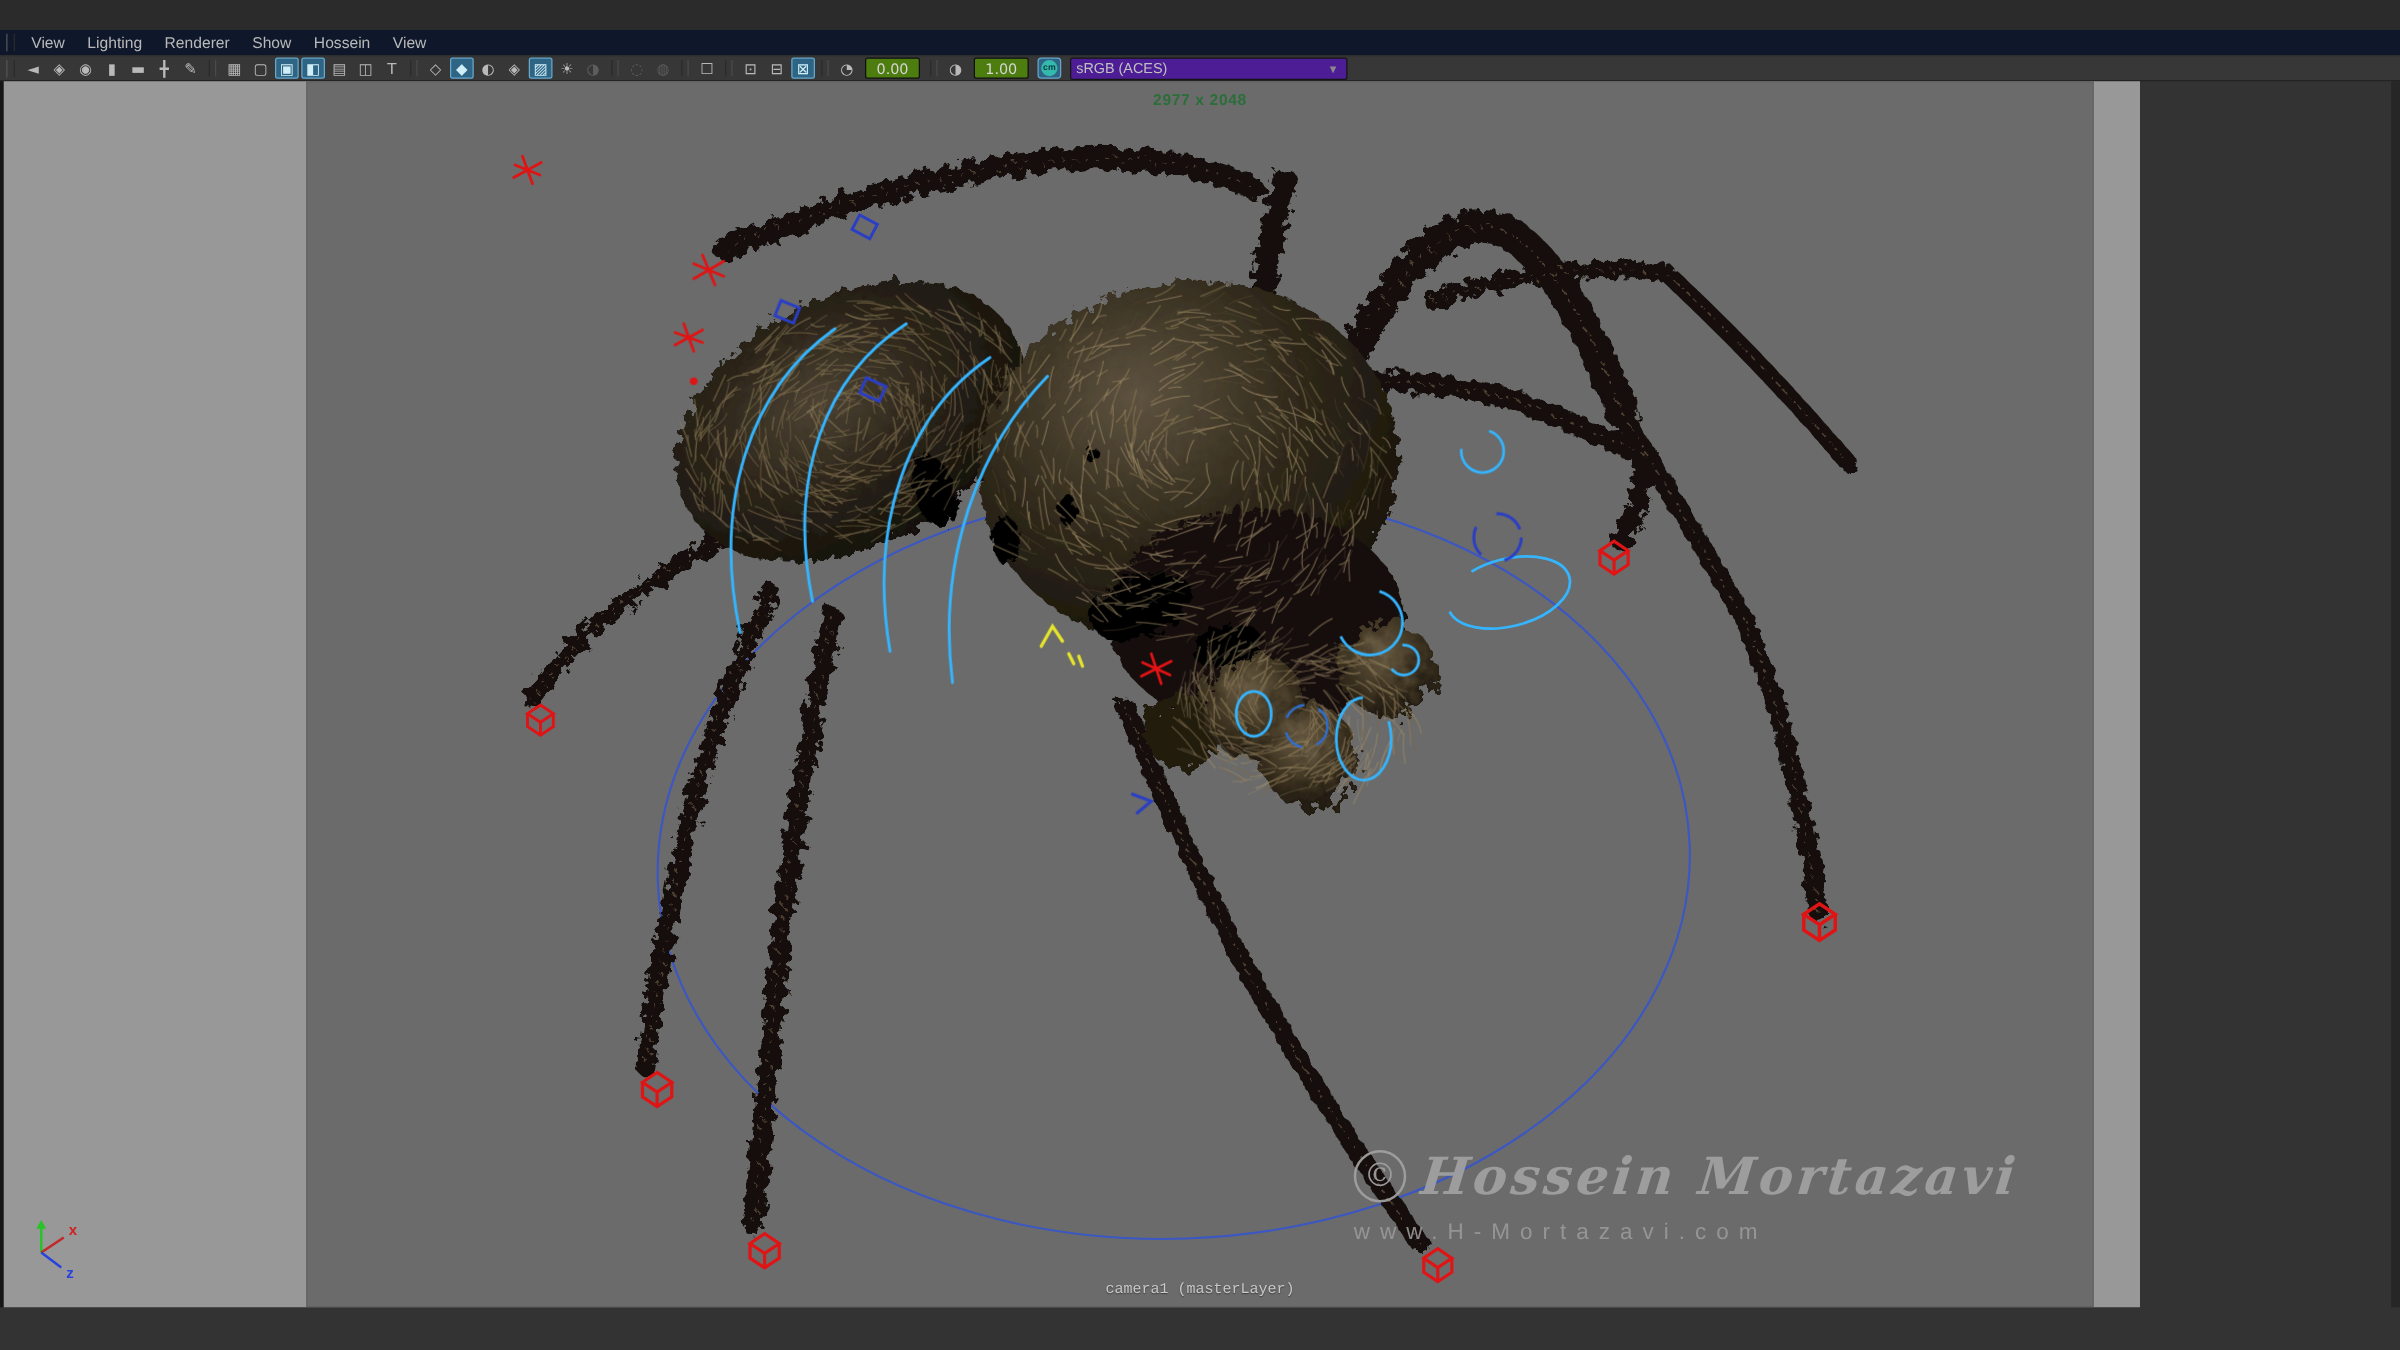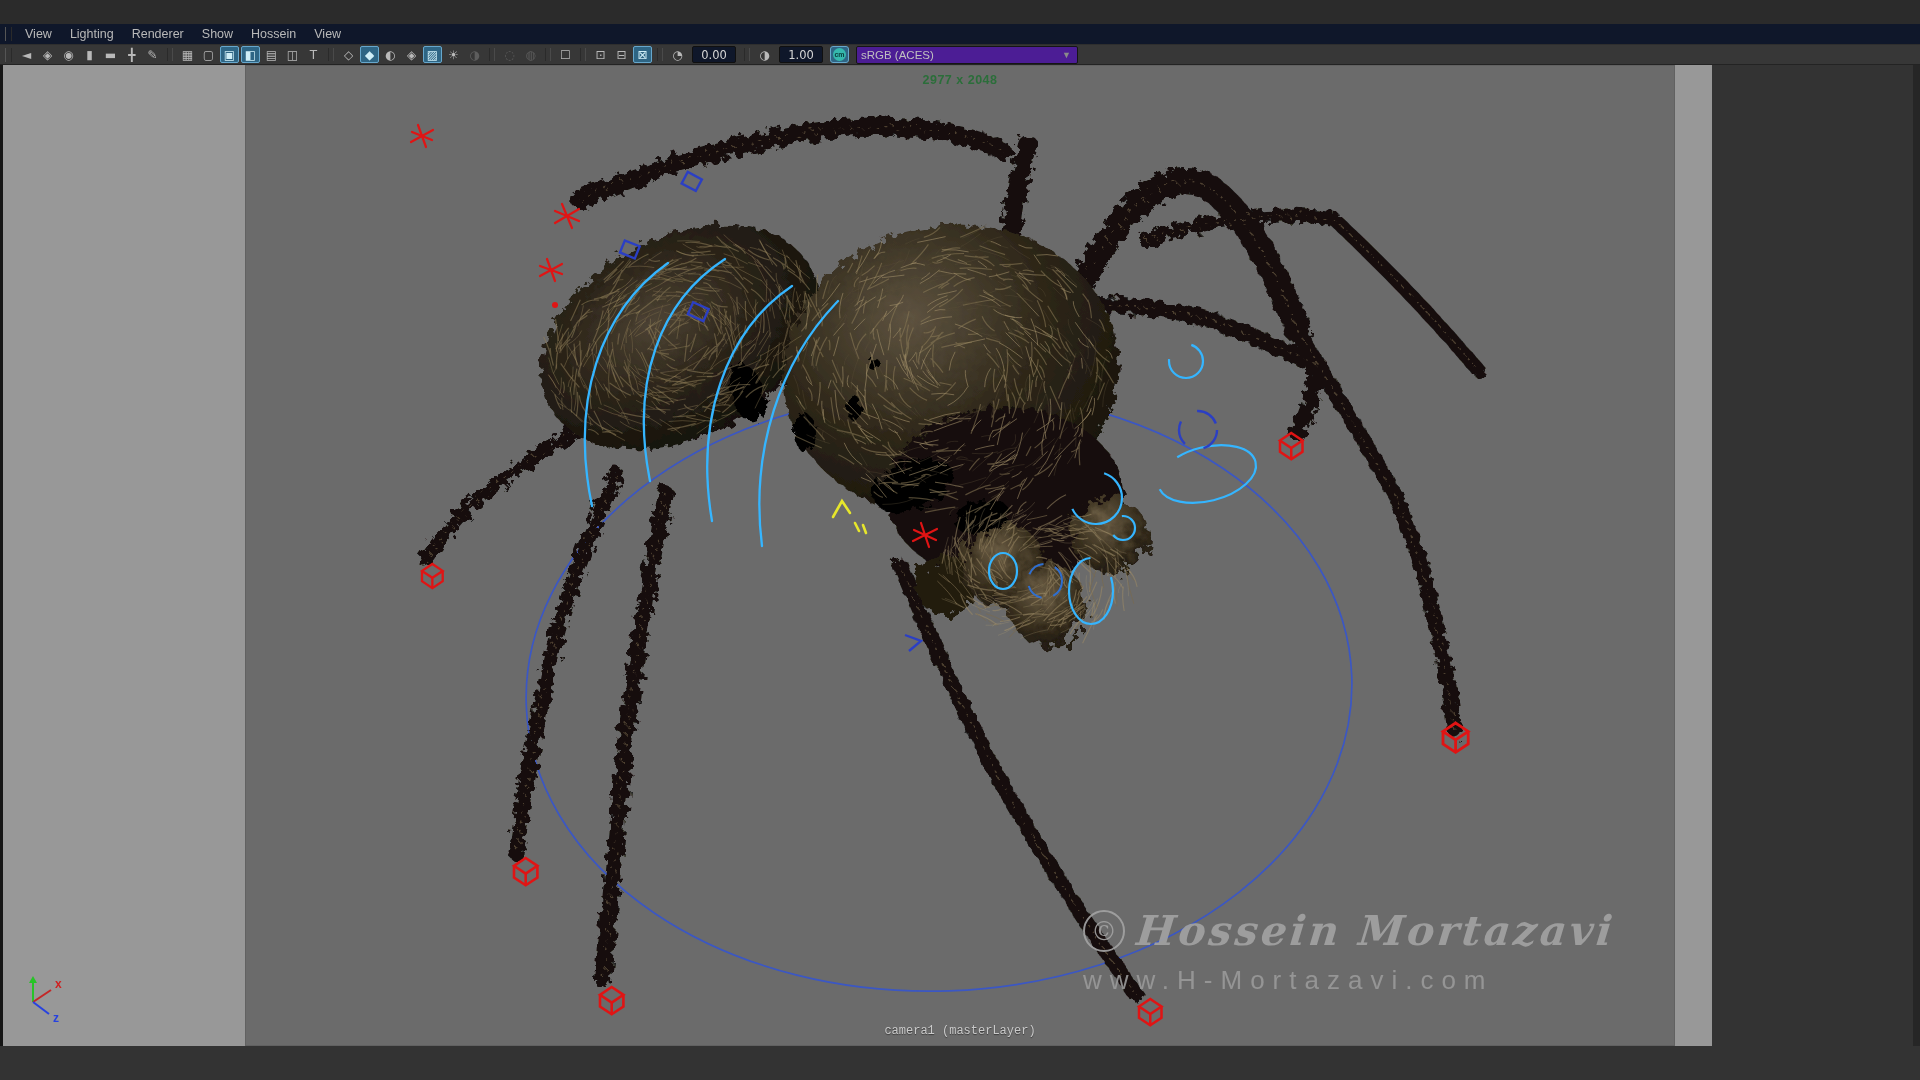--- a/index.html
+++ b/index.html
@@ -14,21 +14,21 @@
     border-left:1px solid #555;border-right:1px solid #2a2a2a;}
   .menu-item{color:#b9b9b9;font-size:12.5px;padding:2px 9px;cursor:default;}
   .toolbar{position:absolute;left:0;top:45px;width:1920px;height:19px;background:#373737;
     border-bottom:1px solid #232323;display:flex;align-items:center;}
   .tbtn{width:19px;height:17px;margin:0 1px;border:1px solid transparent;border-radius:2px;
     color:#b9b9b9;font-size:12px;line-height:16px;text-align:center;cursor:default;
     font-family:"DejaVu Sans",sans-serif;box-sizing:border-box;}
   .tbtn.active{background:#2e6584;border-color:#67a7cc;color:#cfeef7;}
   .tbtn.dim{color:#5d5d5d;}
   .sep{width:4px;height:13px;margin:0 4px;border-left:1px solid #2a2a2a;border-right:1px solid #4a4a4a;}
-  .numfield{width:42px;height:15px;background:#0f172a;border:1px solid #101010;border-radius:2px;
+  .numfield{width:42px;height:15px;background:#4d7c0f;border:1px solid #101010;border-radius:2px;
     color:#d5d5d5;font-size:11.5px;text-align:center;margin:0 4px;padding:0;
     font-family:"DejaVu Sans",sans-serif;}
   .cm-toggle{width:19px;height:17px;border:1px solid #67a7cc;border-radius:3px;background:#2e6584;
     display:flex;align-items:center;justify-content:center;margin:0 3px;box-sizing:border-box;}
   .cm-circle{width:13px;height:13px;border-radius:50%;background:#35b8ad;color:#083b3b;
     font-size:7px;line-height:13px;text-align:center;font-weight:bold;}
   .dropdown{width:212px;height:16px;background:#4c1d95;border:1px solid #151515;border-radius:2px;
     color:#c0c0c0;font-size:11.5px;display:flex;align-items:center;padding:0 4px;margin-left:4px;}
   .dropdown .dd-label{flex:1;}
   .dropdown .dd-arrow{color:#8a8a8a;font-size:9px;margin-right:2px;}
@@ -47,21 +47,21 @@
     color:#c9c9c9;font-size:12px;text-shadow:0 1px 1px rgba(0,0,0,.45);font-family:Liberation Mono, monospace;}
   .scene{position:absolute;left:0;top:0;width:1430px;height:981px;}
 
   .watermark{position:absolute;right:60px;bottom:50px;text-align:left;pointer-events:none;}
   .wm-line1{display:flex;align-items:center;color:#a2a2a2;opacity:.92;}
   .wm-copy{width:38px;height:38px;border:2.5px solid #a2a2a2;border-radius:50%;
     font-size:26px;line-height:38px;text-align:center;margin-right:12px;
     font-family:"DejaVu Serif",serif;}
   .wm-name{font-family:"DejaVu Serif",serif;font-style:italic;font-weight:bold;
     font-size:41px;letter-spacing:3px;transform:skewX(-6deg);}
-  .wm-line2{margin-top:10px;color:#9a9a9a;font-size:26px;letter-spacing:8px;opacity:.9;}
+  .wm-line2{margin-top:10px;color:#9a9a9a;font-size:18px;letter-spacing:8px;opacity:.9;}
 
   .axis-gizmo{position:absolute;left:8px;bottom:14px;width:64px;height:64px;}
 </style>
 </head>
 <body>
 
 <div class="app">
 
   <div class="chrome-top"></div>
 

